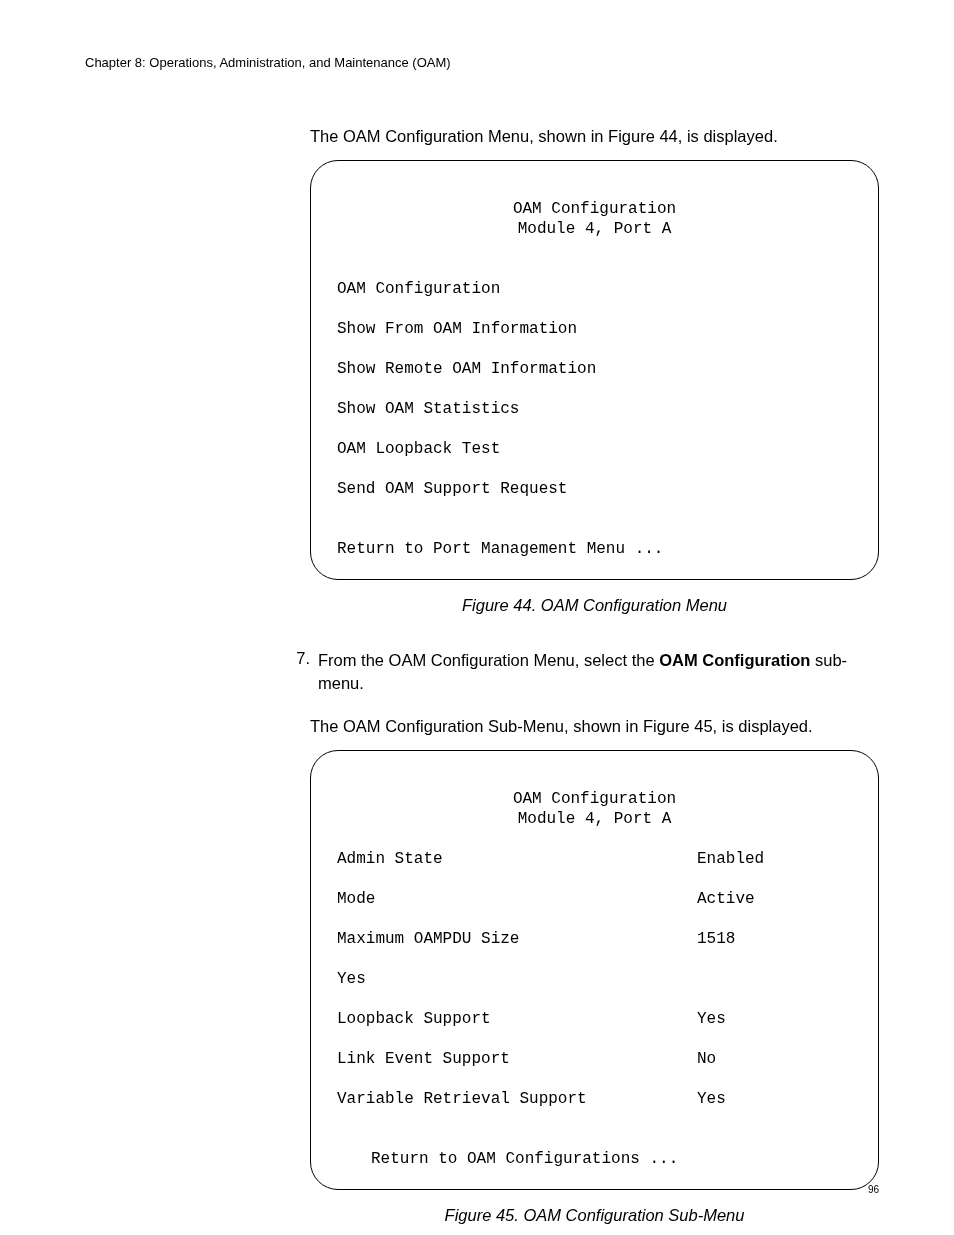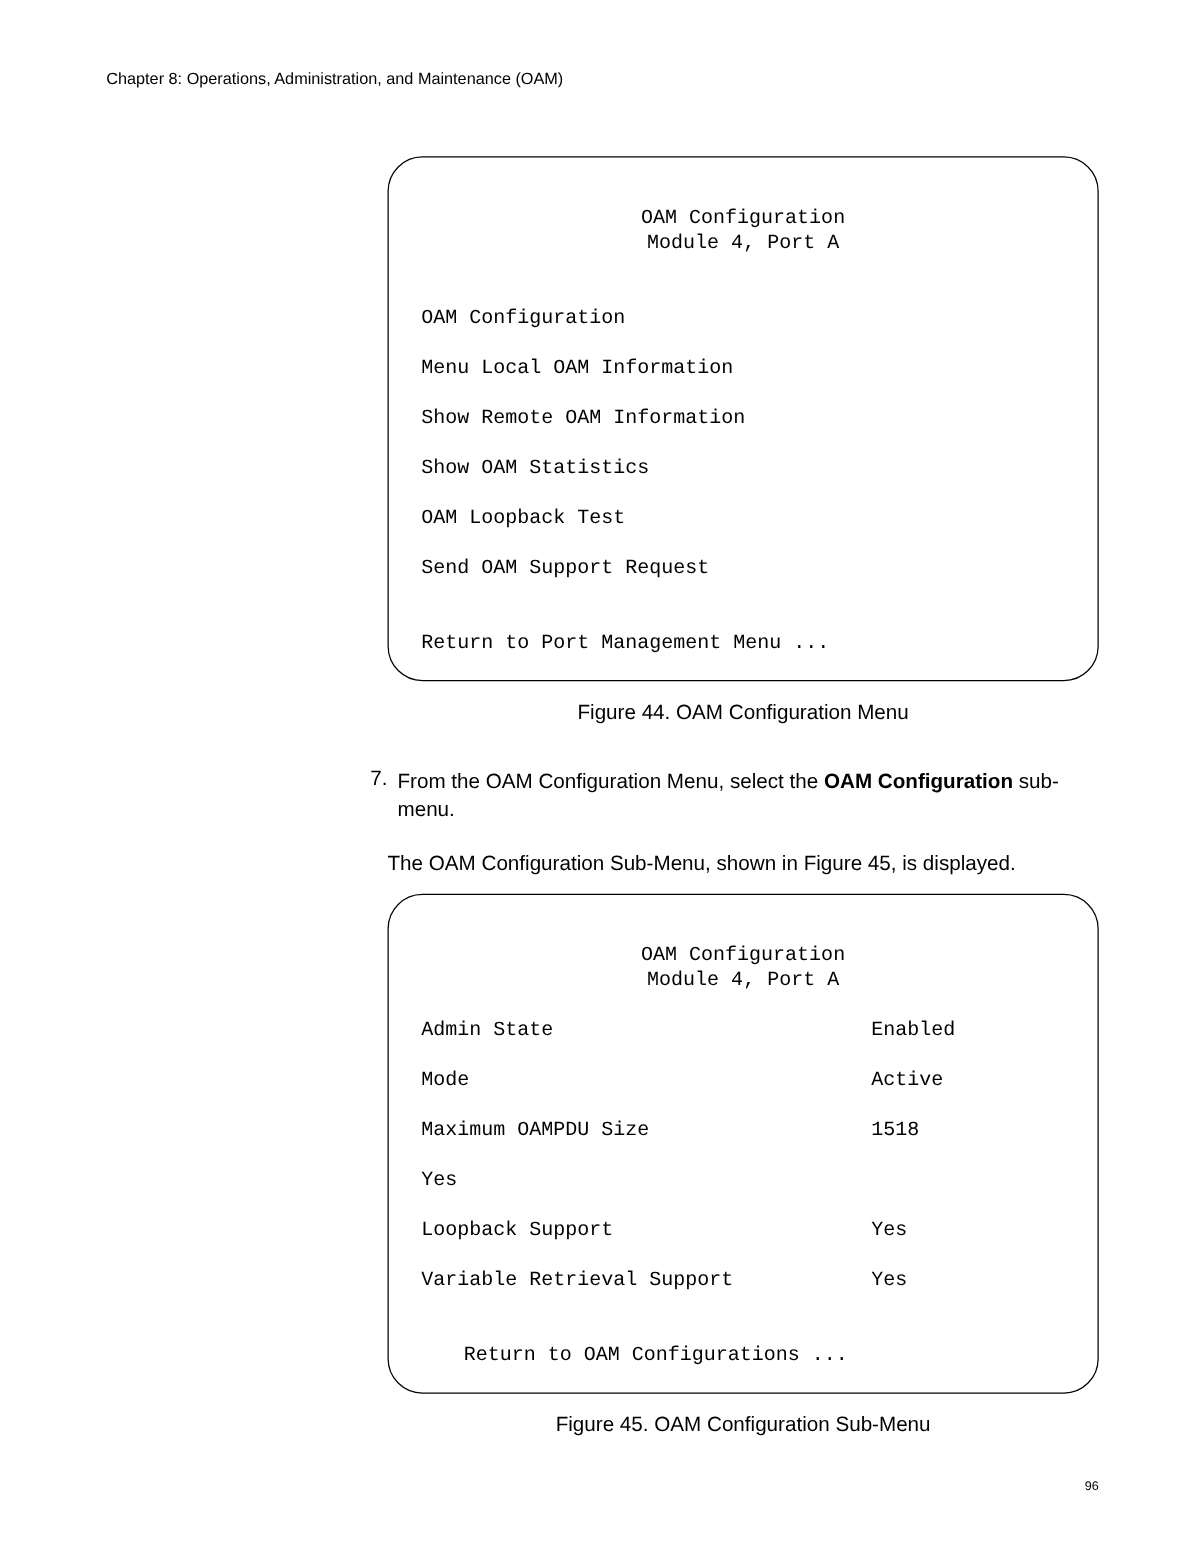--- a/index.html
+++ b/index.html
@@ -46,20 +46,21 @@
     white-space: pre;
   }
   .figure-box .center {
     text-align: center;
     display: block;
   }
   .fig-caption {
     text-align: center;
     font-size: 16.5px;
     margin: 14px 0 34px 0;
+    font-style: italic;
   }
   .step-row {
     display: flex;
     align-items: flex-start;
     margin-bottom: 10px;
   }
   .step-num {
     font-size: 16.5px;
     width: 28px;
     flex-shrink: 0;
@@ -81,27 +82,28 @@
     font-size: 10px;
   }
 </style>
 </head>
 <body>
 
 <div class="page">
   <div class="chapter-header">Chapter 8: Operations, Administration, and Maintenance (OAM)</div>
 
   <div class="content-col">
+    <div class="body-text">The OAM Configuration Menu, shown in Figure 44, is displayed.</div>
 
     <div class="figure-box">
 <span class="center">OAM Configuration</span><span class="center">Module 4, Port A</span>
 
 <span>OAM Configuration</span>
 
-<span>Menu Local OAM Information</span>
+<span>Show From OAM Information</span>
 
 <span>Show Remote OAM Information</span>
 
 <span>Show OAM Statistics</span>
 
 <span>OAM Loopback Test</span>
 
 <span>Send OAM Support Request</span>
 
 
@@ -123,20 +125,21 @@
   <div class="content-col" style="margin-top:20px;">
     <div class="body-text">The OAM Configuration Sub-Menu, shown in Figure 45, is displayed.</div>
 
     <div class="figure-box">
 <span class="center">OAM Configuration</span><span class="center">Module 4, Port A</span>
 <div class="kv-row"><span class="kv-label">Admin State</span><span class="kv-val">Enabled</span></div>
 <div class="kv-row"><span class="kv-label">Mode</span><span class="kv-val">Active</span></div>
 <div class="kv-row"><span class="kv-label">Maximum OAMPDU Size</span><span class="kv-val">1518</span></div>
 <div class="kv-row"><span class="kv-val">Yes</span></div>
 <div class="kv-row"><span class="kv-label">Loopback Support</span><span class="kv-val">Yes</span></div>
+<div class="kv-row"><span class="kv-label">Link Event Support</span><span class="kv-val">No</span></div>
 <div class="kv-row"><span class="kv-label">Variable Retrieval Support</span><span class="kv-val">Yes</span></div>
 
 <span style="padding-left:34px;">Return to OAM Configurations ...</span>
 </div>
 
     <div class="fig-caption">Figure 45. OAM Configuration Sub-Menu</div>
 
   </div>
 
   <div class="page-num">96</div>

